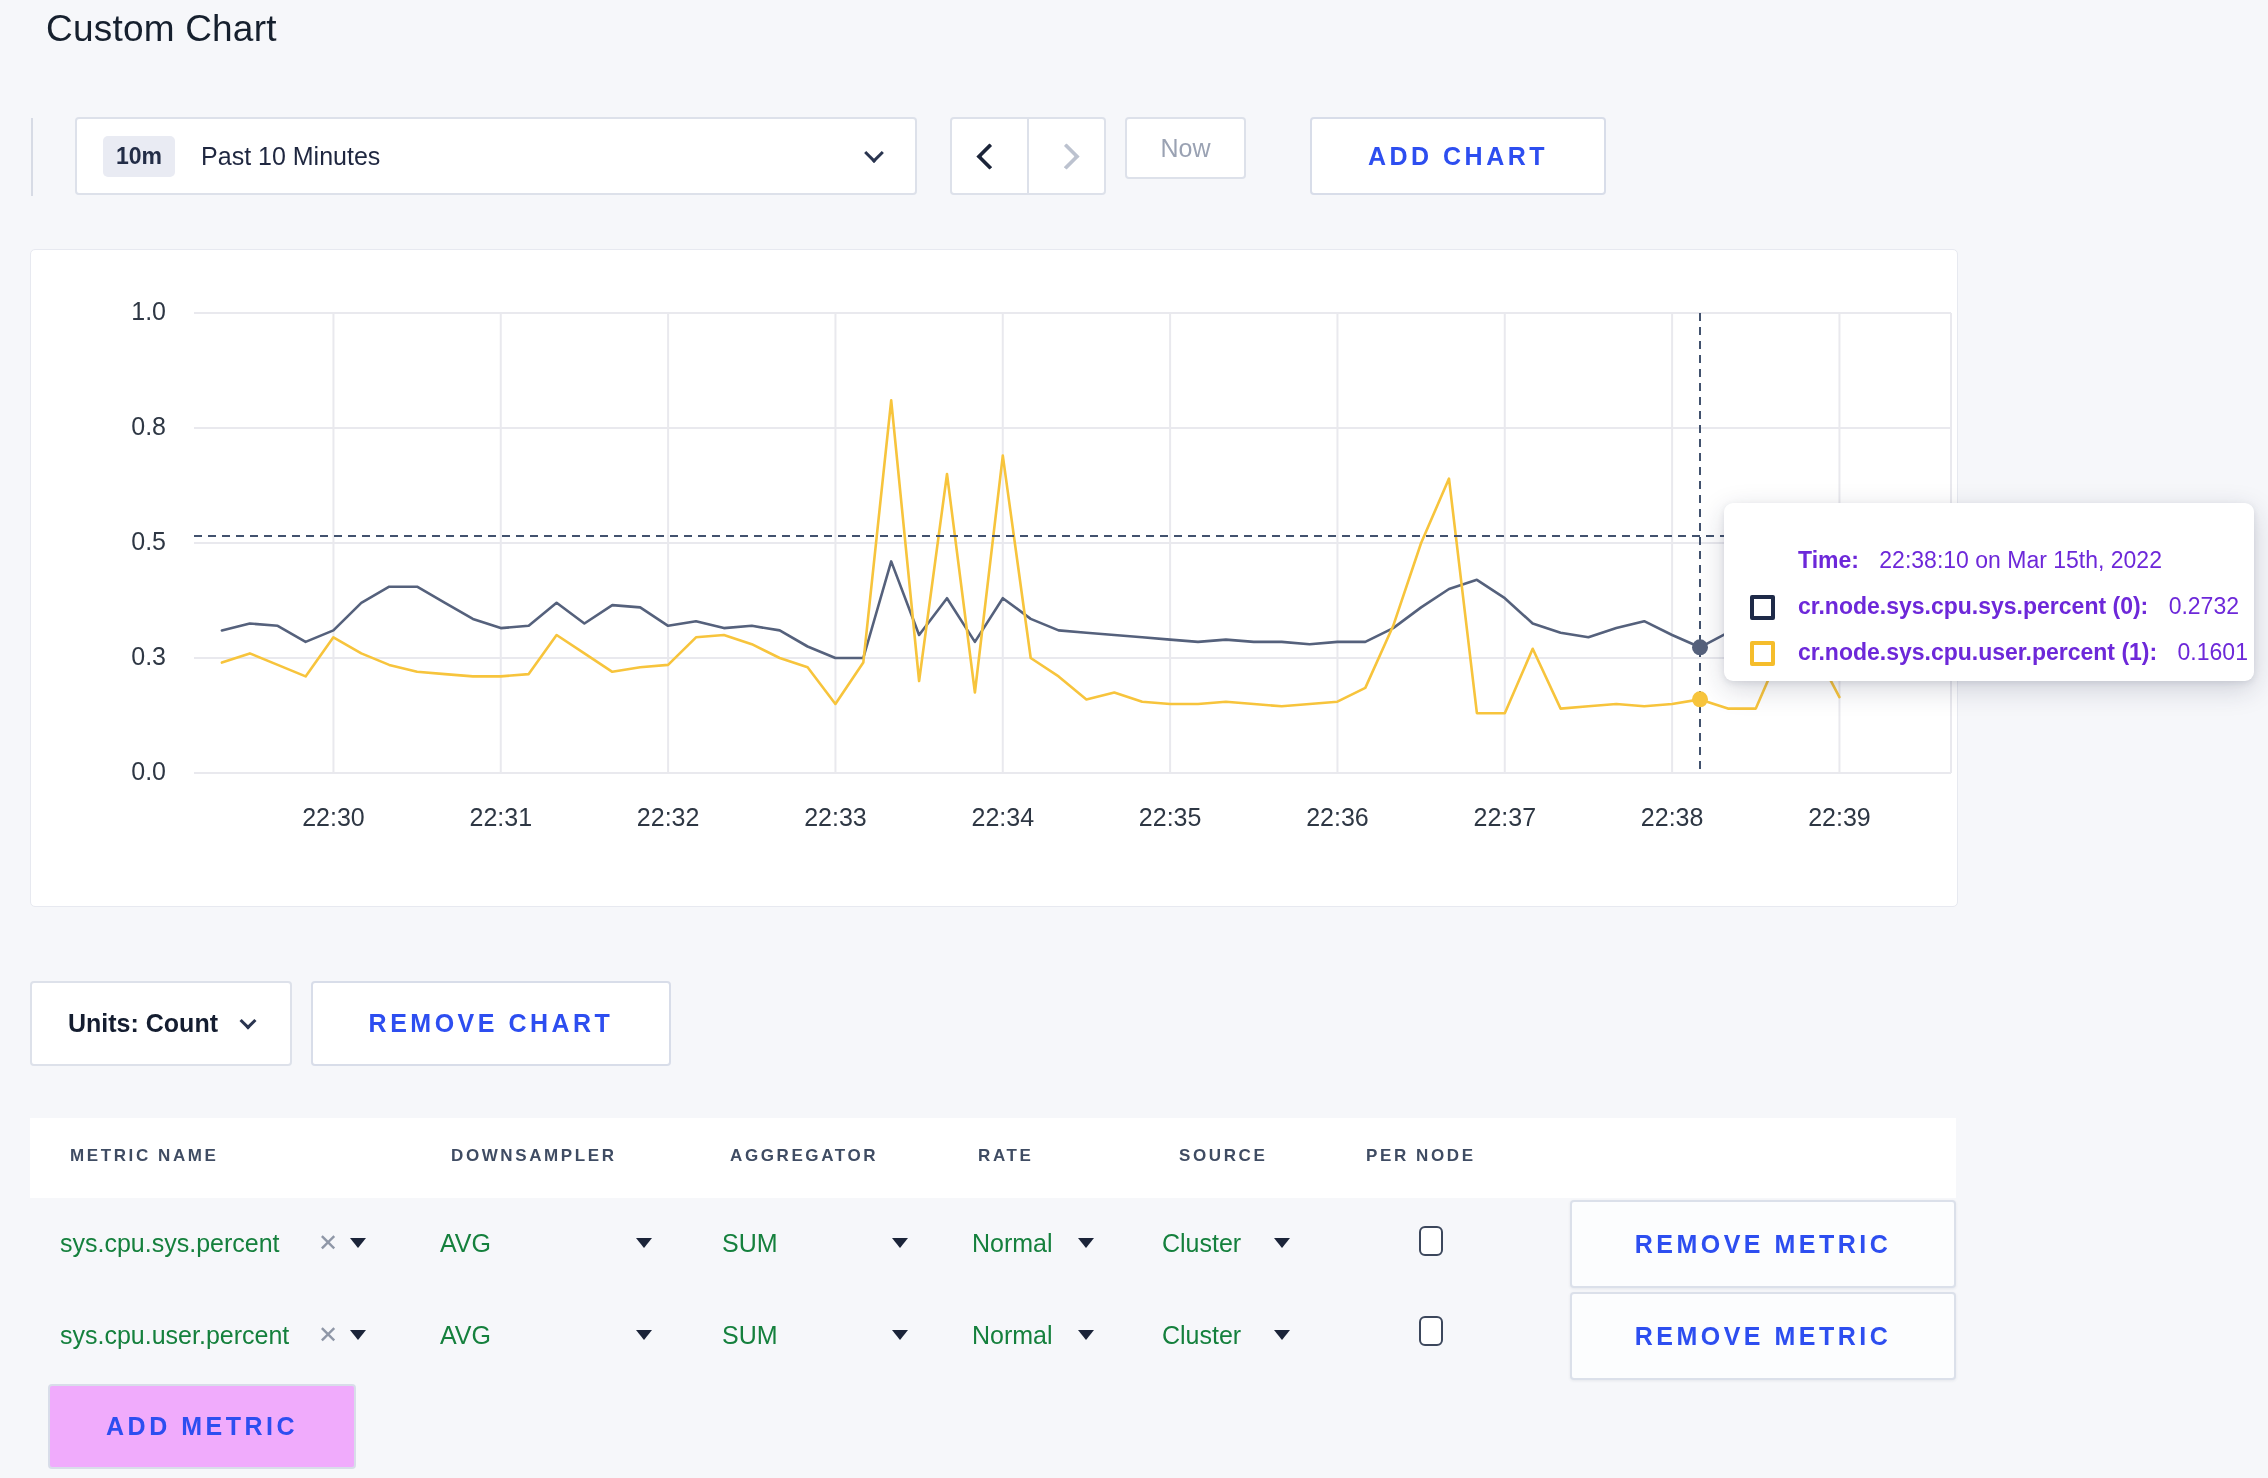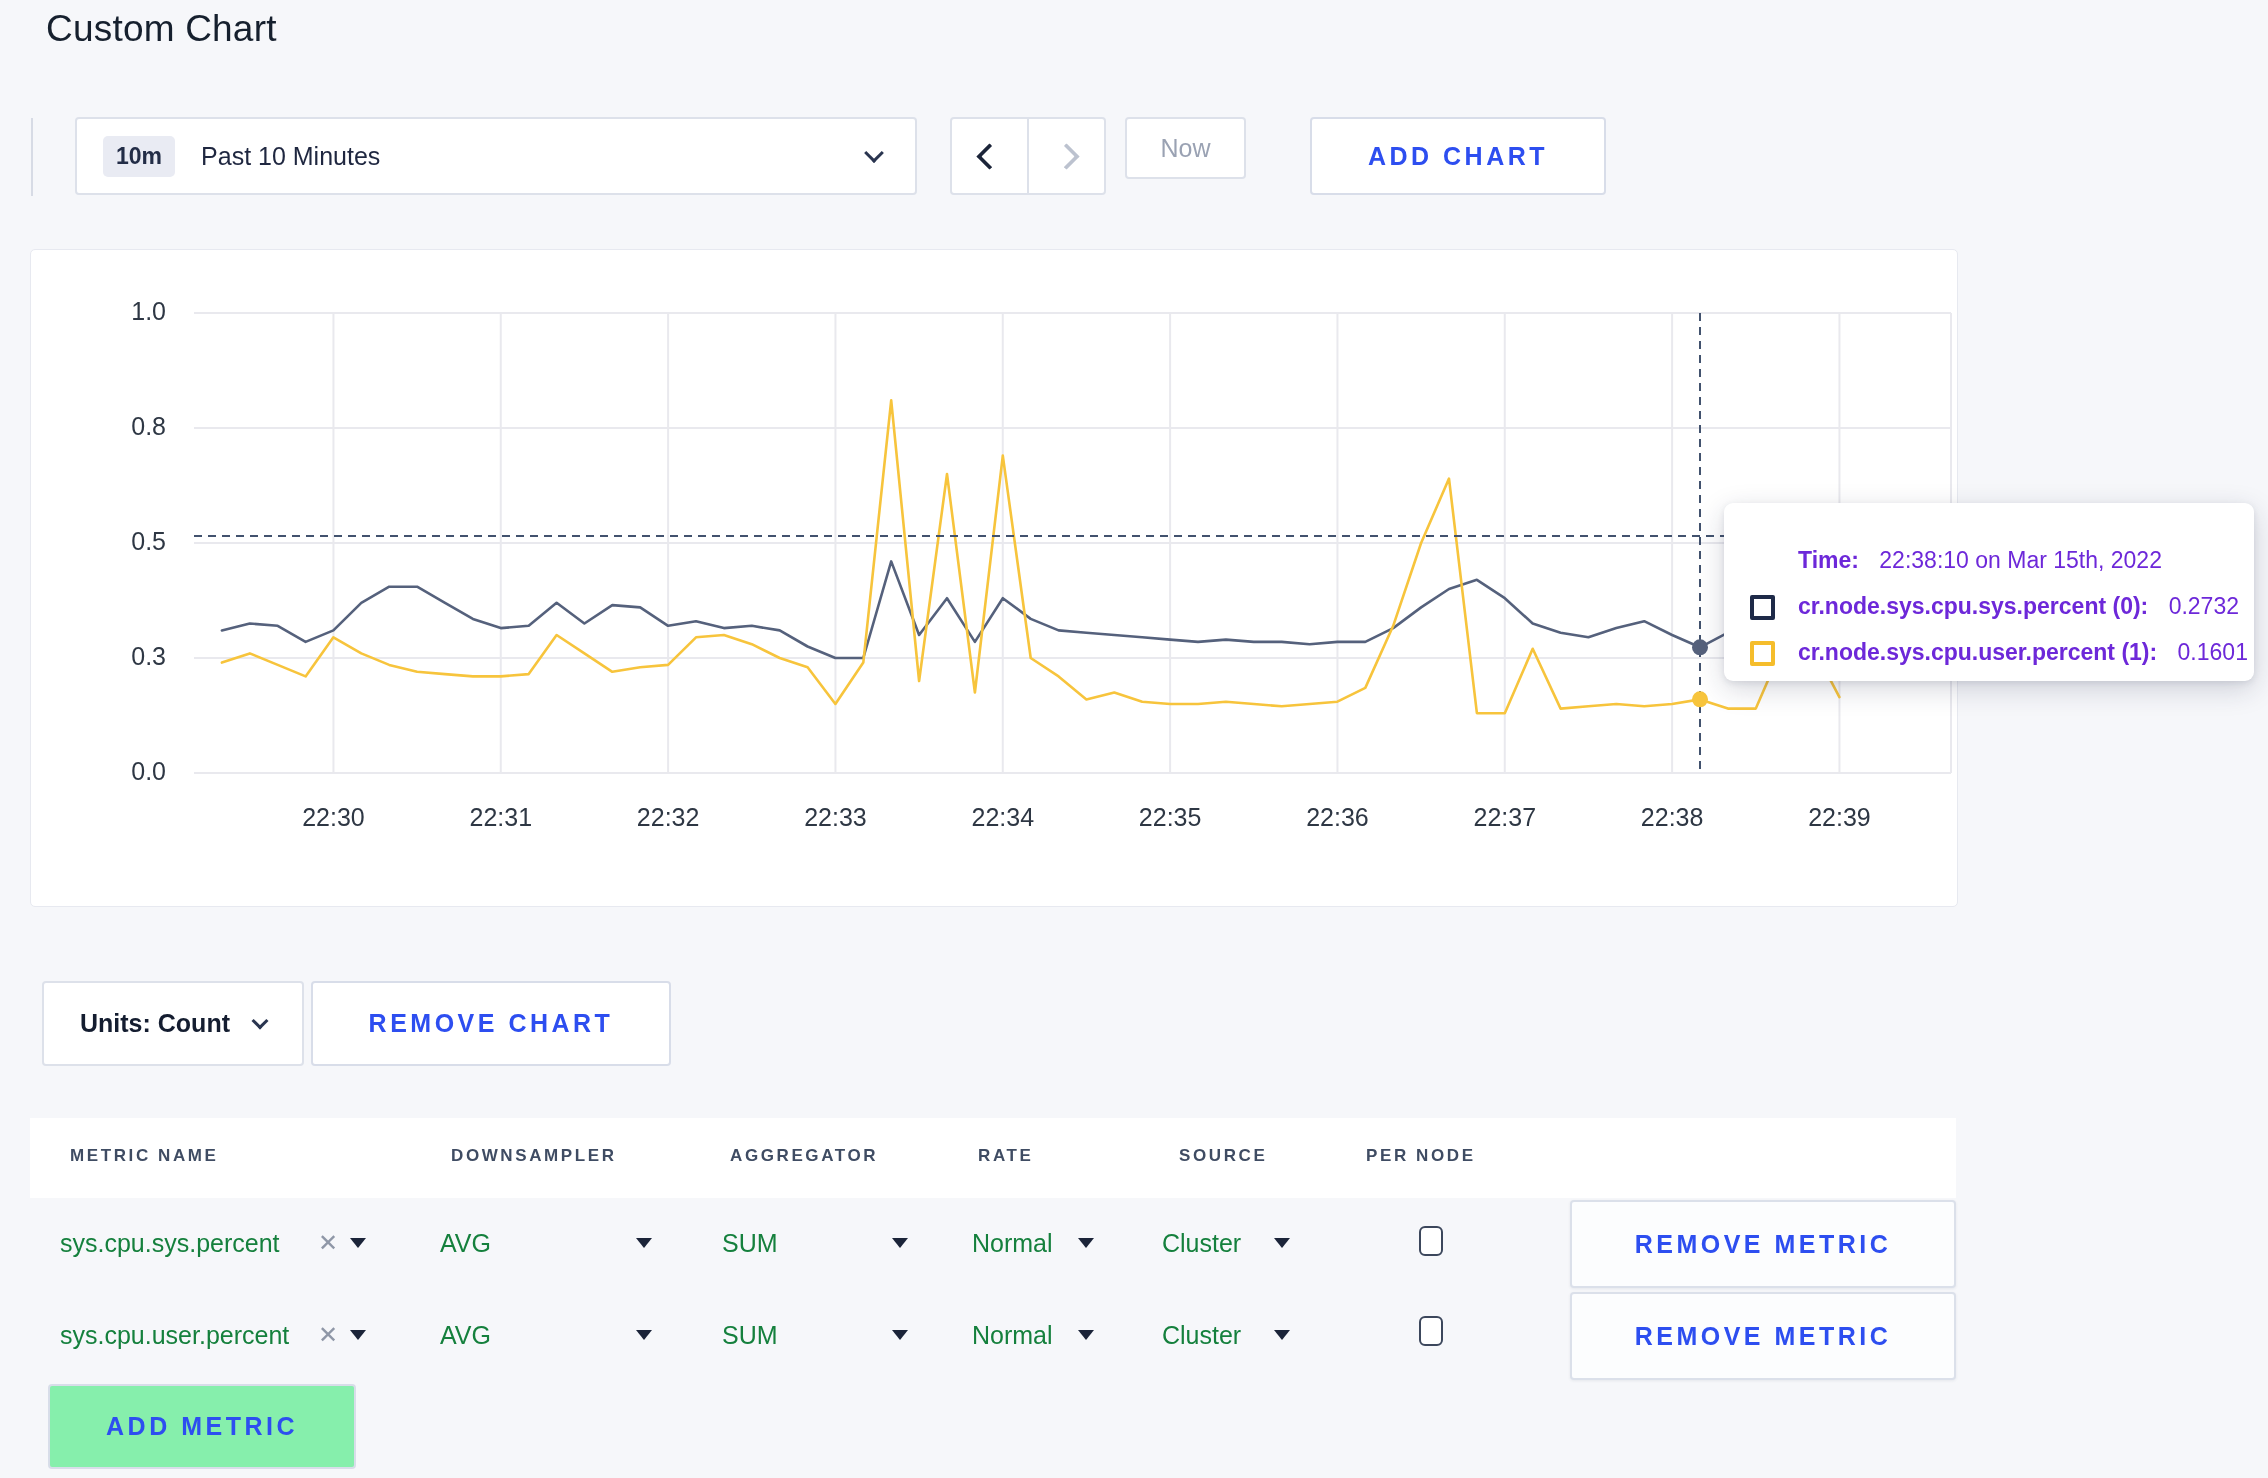--- a/index.html
+++ b/index.html
@@ -36,39 +36,39 @@
   
   .tooltip{left:1724px;top:503px;width:530px;height:178px;background:#fff;border-radius:9px;
            box-shadow:0 8px 28px rgba(25,35,65,.18),0 2px 6px rgba(25,35,65,.10);
            box-sizing:border-box;padding:44px 20px 0 22px;font-size:23px;color:#6d28d9;z-index:5;}
   .tt-row{position:relative;padding-left:52px;margin-bottom:19px;white-space:nowrap;}
   .tt-swatch{position:absolute;left:4px;top:2px;width:17px;height:17px;border:4px solid #000;
              border-radius:2px;background:#fff;}
   .tt-label{font-weight:bold;}
   .tt-value{margin-left:14px;}
   
-  .units-box{left:42px;top:981px;width:262px;height:85px;display:flex;align-items:center;
+  .units-box{left:30px;top:981px;width:262px;height:85px;display:flex;align-items:center;
              justify-content:center;gap:24px;cursor:pointer;}
   .units-label{font-size:25px;font-weight:bold;color:#141d30;}
   .units-box .chev{width:9px;height:9px;margin-top:-5px;}
   .remove-chart{left:311px;top:981px;width:360px;height:85px;}
   
   .mt-header{left:30px;top:1118px;width:1926px;height:80px;background:#fff;}
   .mt-h{position:absolute;top:28px;font-size:17px;font-weight:600;letter-spacing:2.6px;
         color:#3f4c63;white-space:nowrap;}
   .cell{position:absolute;font-size:25px;color:#15803d;white-space:nowrap;}
   .x-icon{color:#8f97a7;font-size:24px;cursor:pointer;}
   .caret{display:inline-block;width:0;height:0;border-left:8px solid transparent;
          border-right:8px solid transparent;border-top:10px solid #1b2439;cursor:pointer;
          vertical-align:middle;margin-left:6px;}
   .checkbox{position:absolute;width:24px;height:30px;border:2.5px solid #3c475c;border-radius:6px;
             background:#fff;cursor:pointer;box-sizing:border-box;}
   .remove-metric{width:386px;height:88px;background:#fcfdfe;border:2px solid #dbe0ea;
                  box-shadow:0 1px 3px rgba(40,50,80,.08);}
-  .add-metric{left:48px;top:1384px;width:308px;height:85px;background:#86efac;}
+  .add-metric{left:48px;top:1384px;width:308px;height:85px;background:#f0abfc;}
   svg text{font-family:"Liberation Sans","DejaVu Sans",sans-serif;}
 </style>
 </head>
 <body>
 
 <div class="page">
 
   <div class="abs page-title">Custom Chart</div>
 
   <div class="abs tb-rule"></div>

